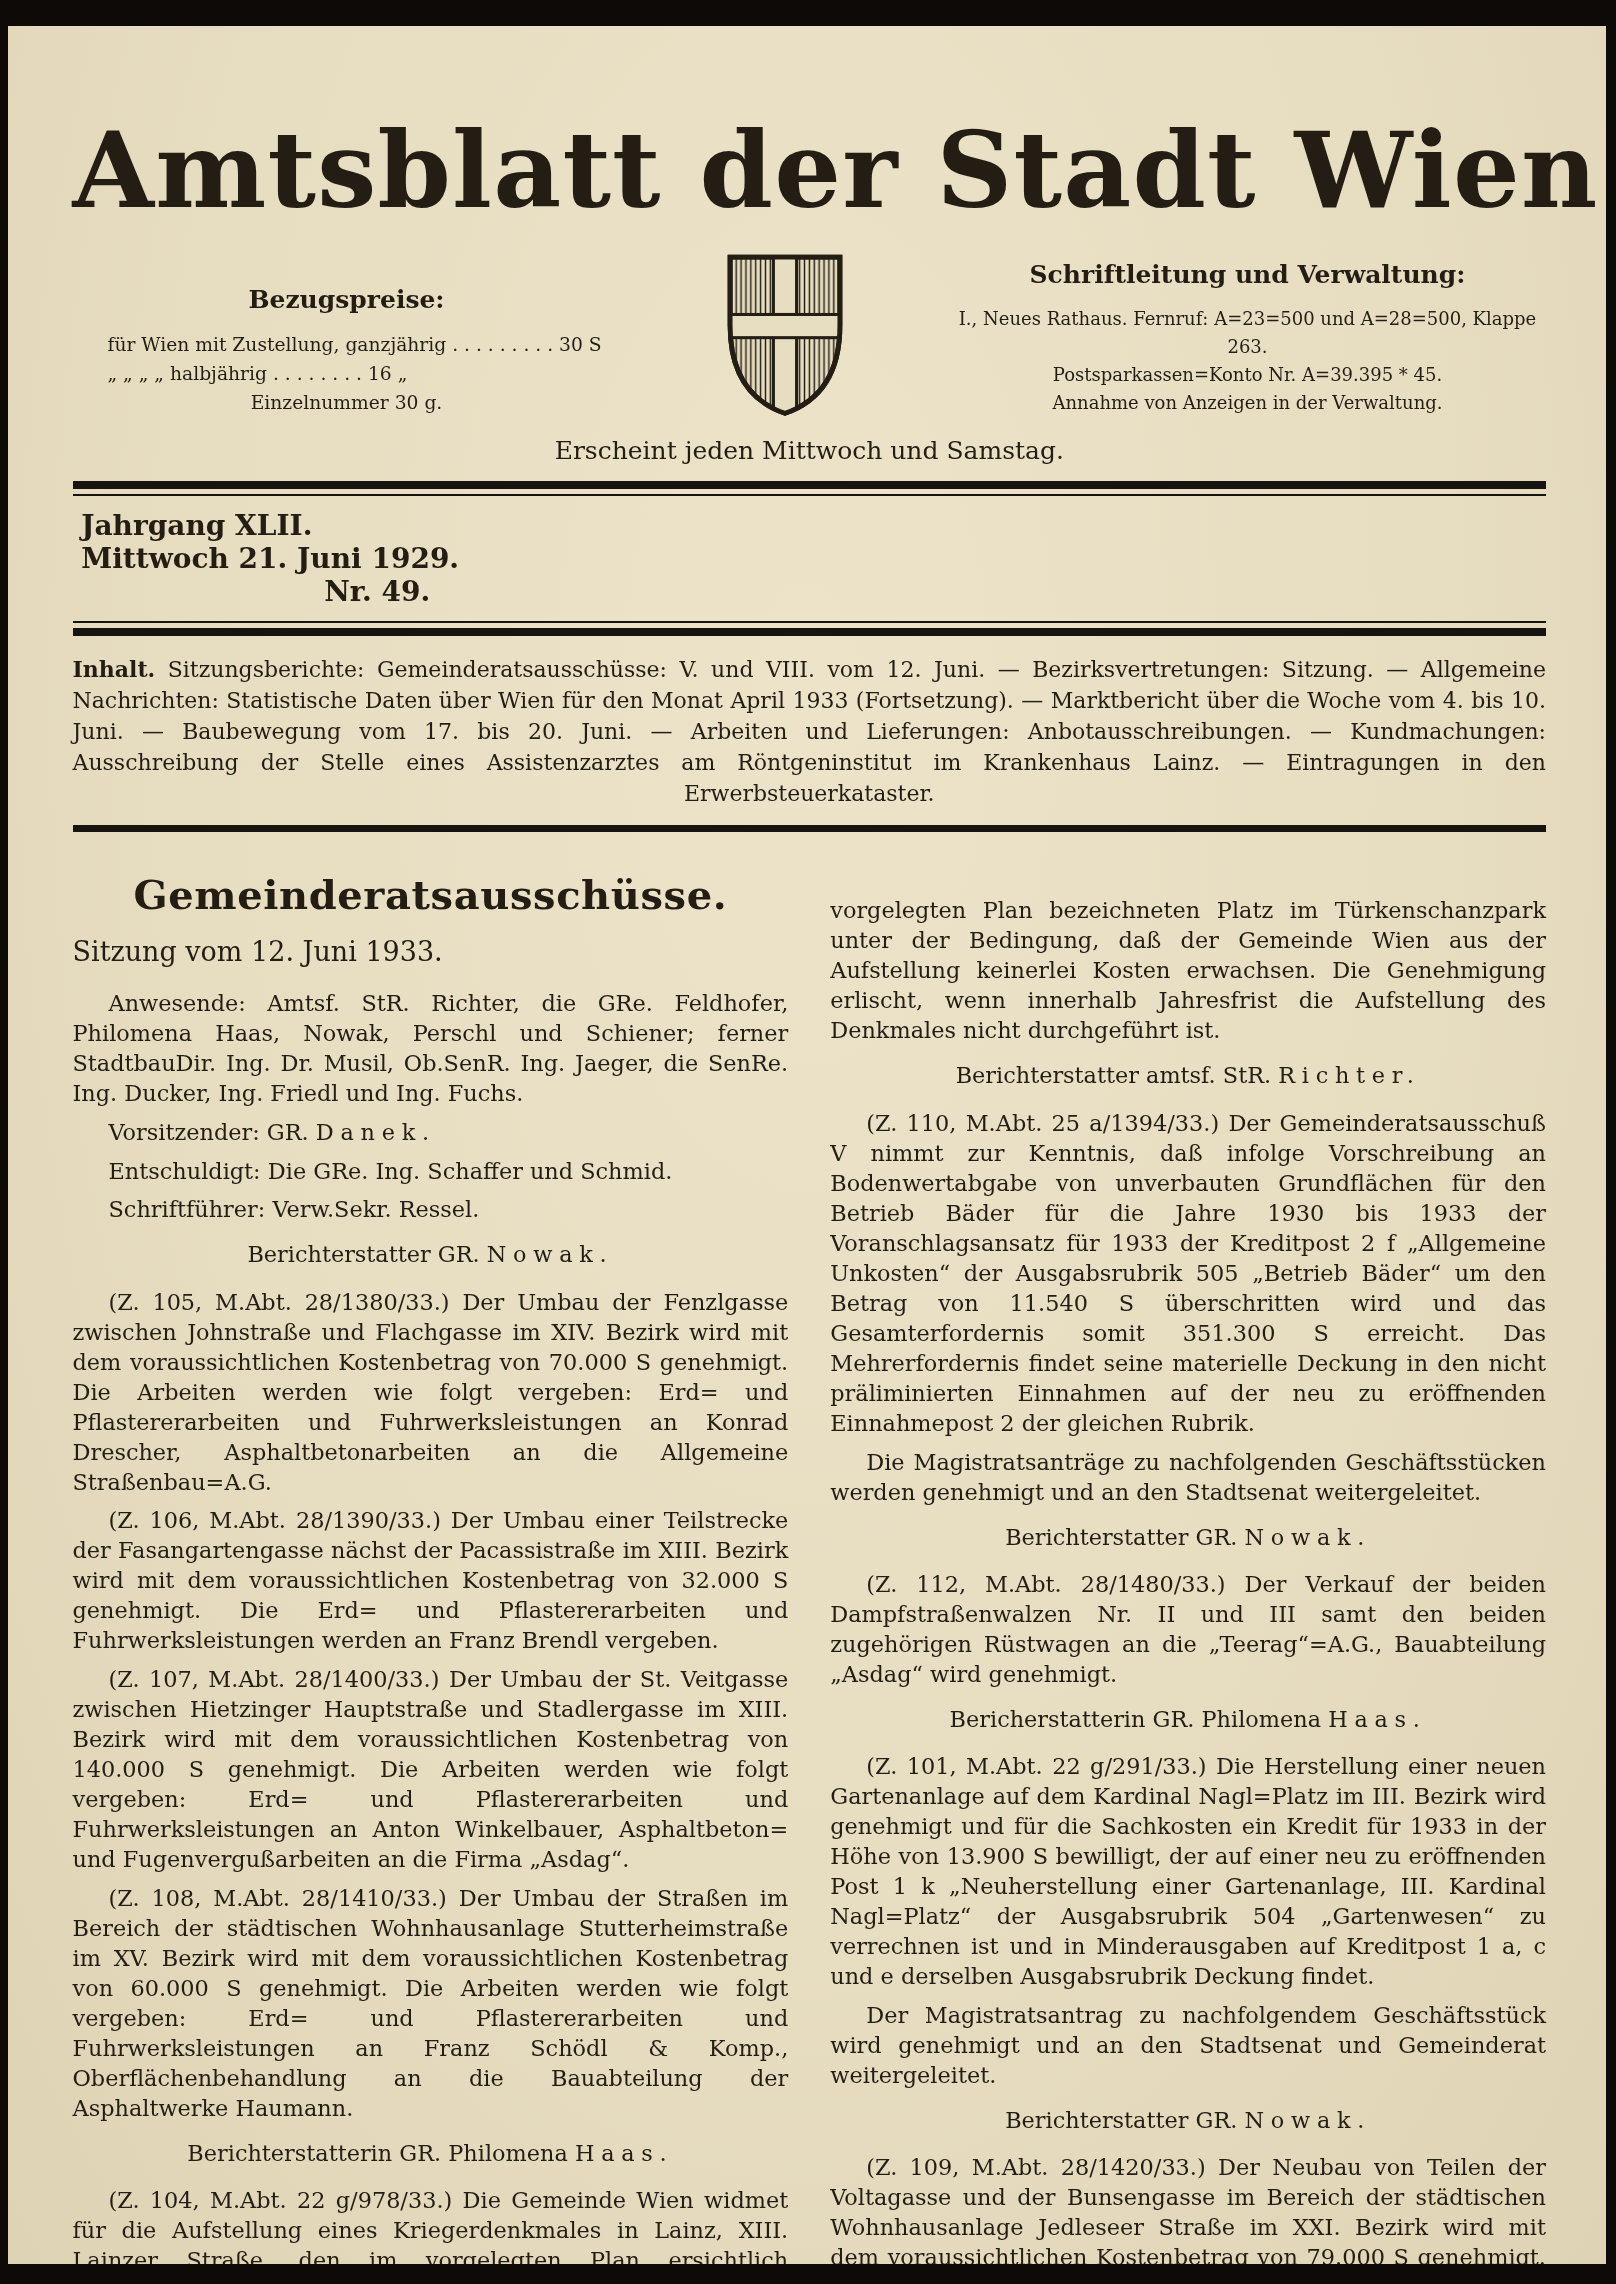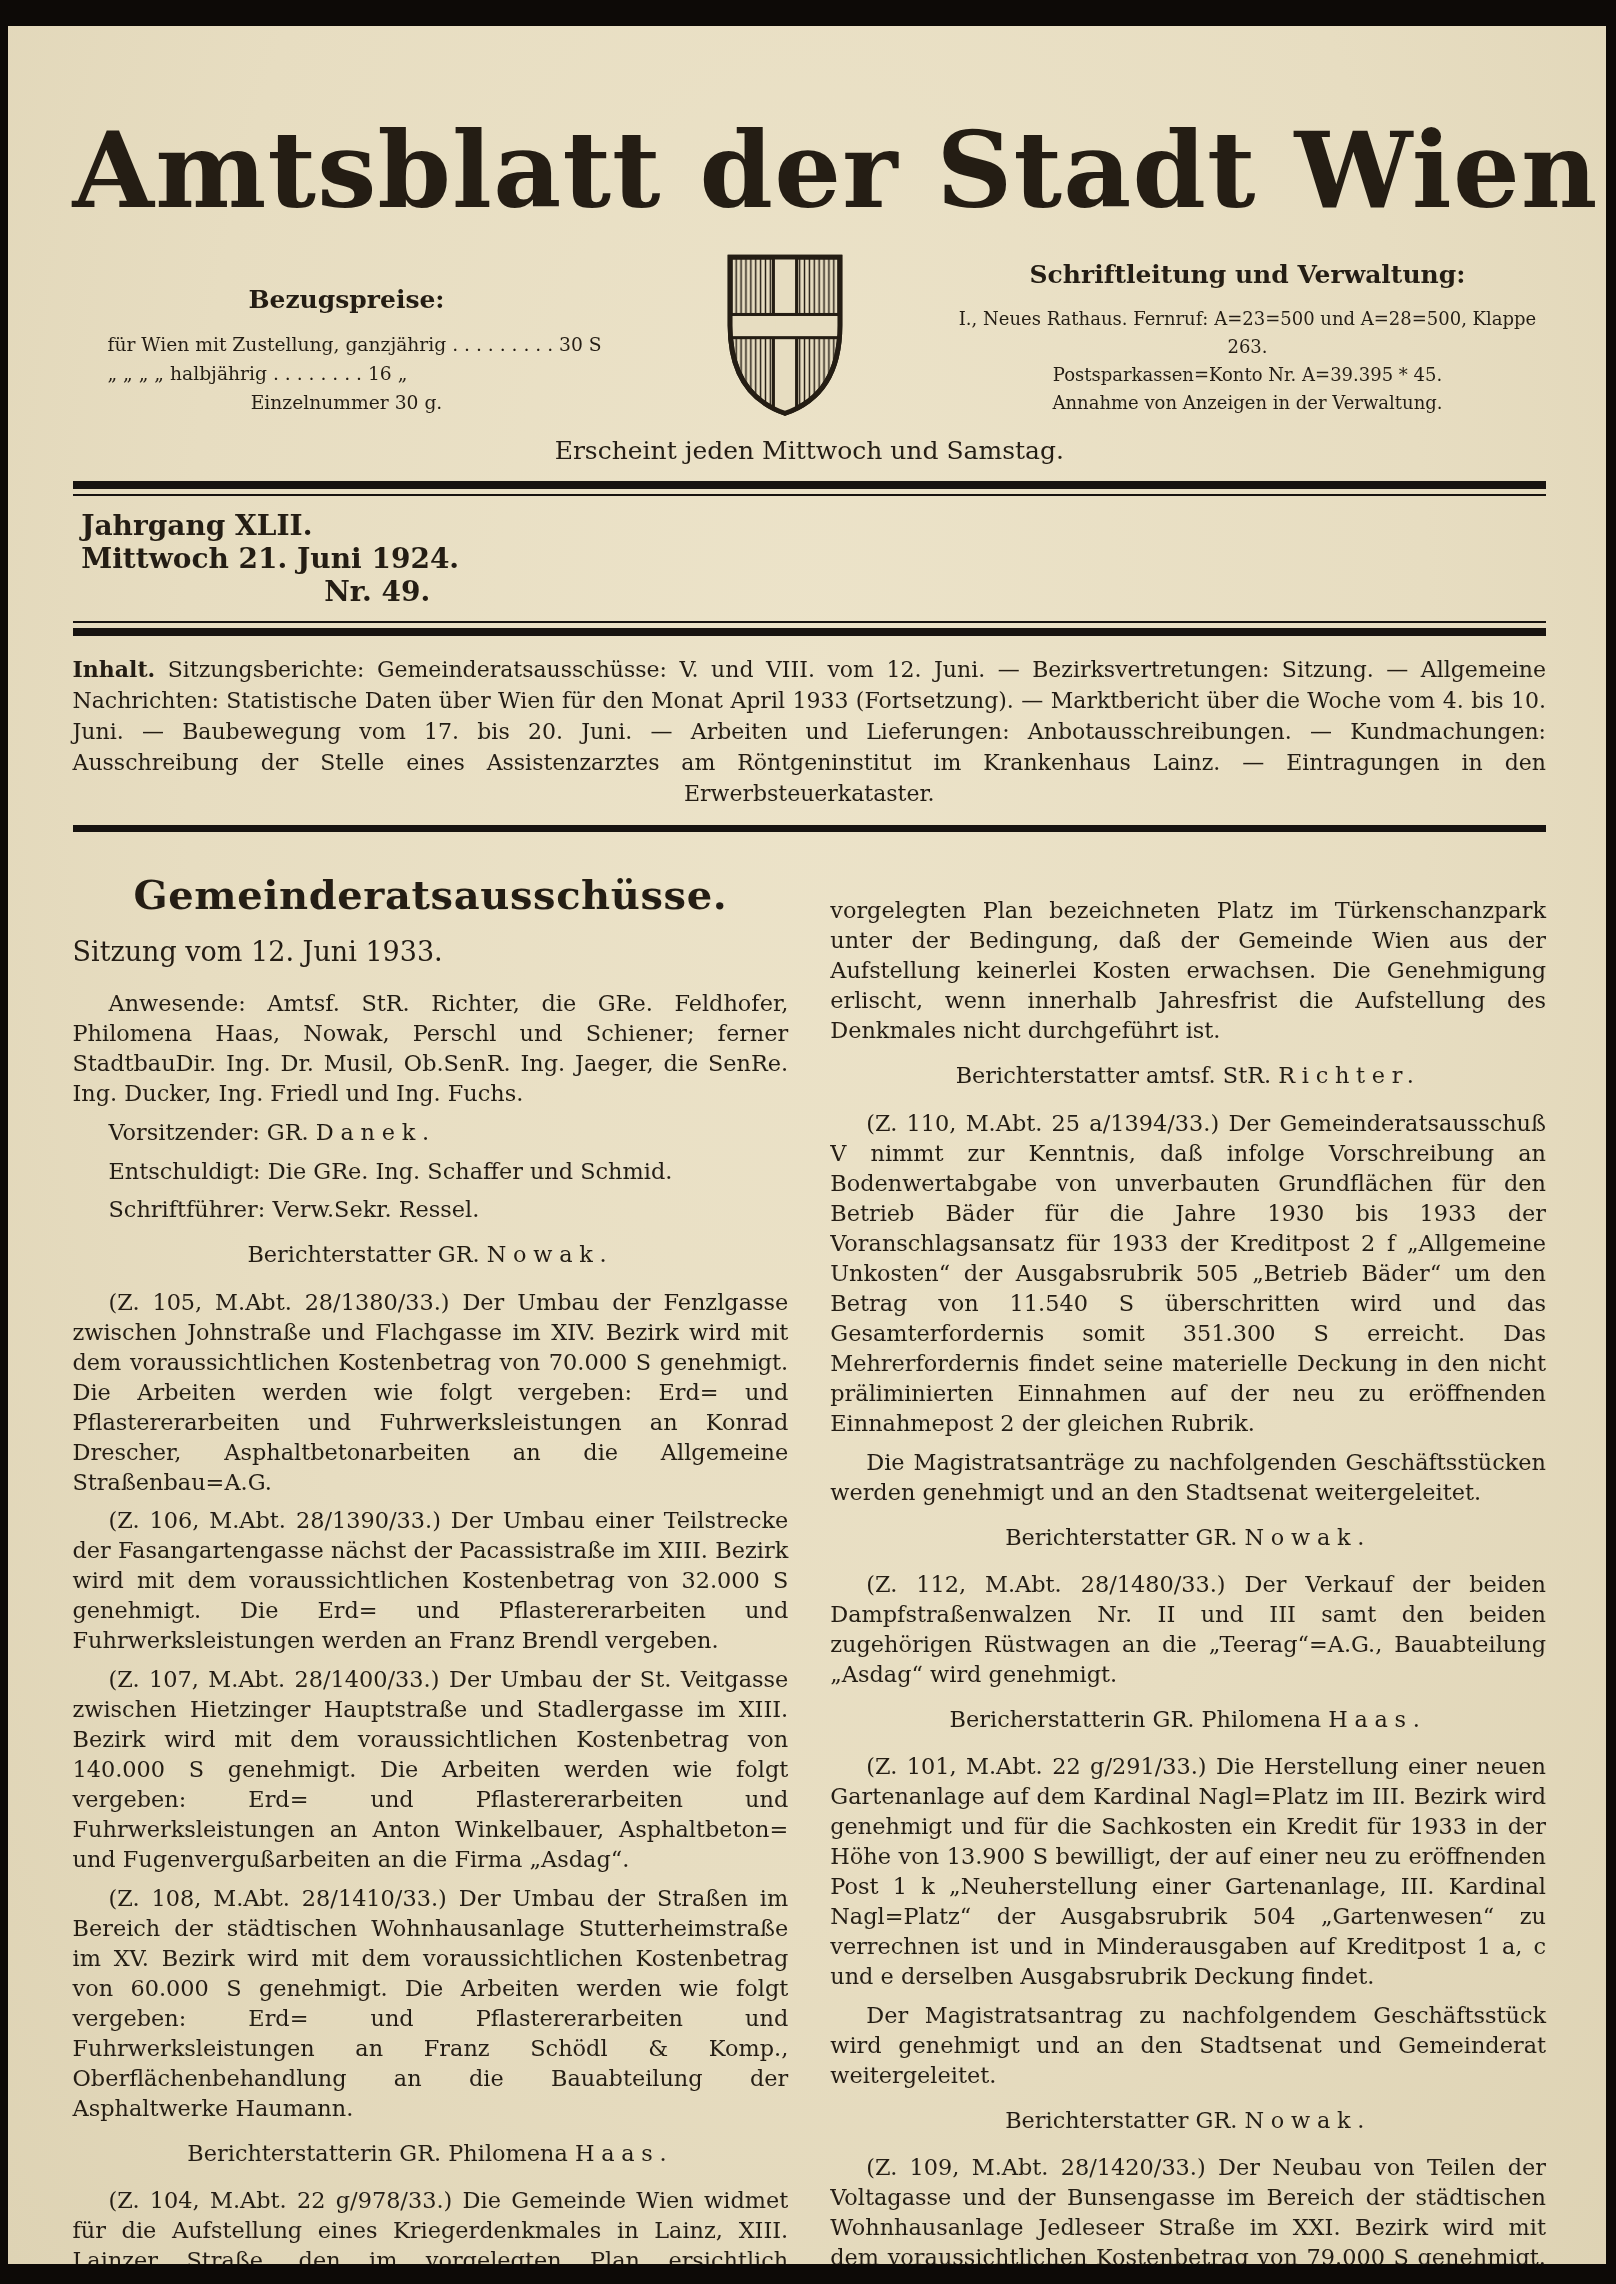--- a/index.html
+++ b/index.html
@@ -105,21 +105,21 @@
       <div class="editorial-line">Annahme von Anzeigen in der Verwaltung.</div>
     </div>
   </div>
 
   <div class="pub-note">Erscheint jeden Mittwoch und Samstag.</div>
 
   <div class="double-rule-top"></div>
 
   <div class="date-row">
     <div class="date-left">Jahrgang XLII.</div>
-    <div class="date-center">Mittwoch 21. Juni 1924.</div>
+    <div class="date-center">Mittwoch 21. Juni 1929.</div>
     <div class="date-right">Nr. 49.</div>
   </div>
 
   <div class="double-rule-bottom"></div>
 
   <div class="inhalt">
     <b>Inhalt.</b><span> Sitzungsberichte: Gemeinderatsausschüsse: V. und VIII. vom 12. Juni. — Bezirksvertretungen: Sitzung. — Allgemeine Nachrichten: Statistische Daten über Wien für den Monat April 1933 (Fortsetzung). — Marktbericht über die Woche vom 4. bis 10. Juni. — Baubewegung vom 17. bis 20. Juni. — Arbeiten und Lieferungen: Anbotausschreibungen. — Kundmachungen: Ausschreibung der Stelle eines Assistenzarztes am Röntgeninstitut im Krankenhaus Lainz. — Eintragungen in den Erwerbsteuerkataster.</span>
   </div>
 
   <div class="rule-after-inhalt"></div>

